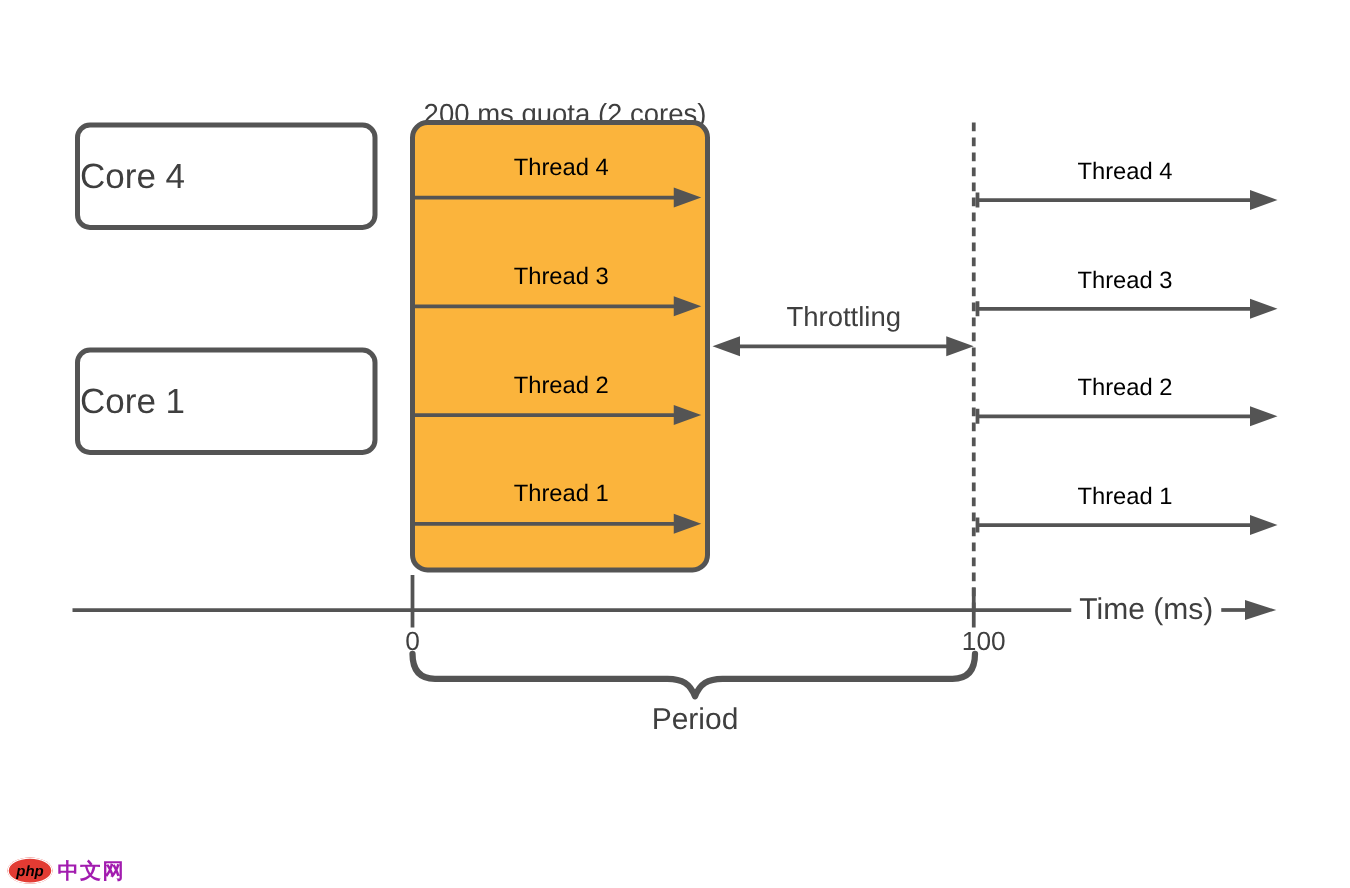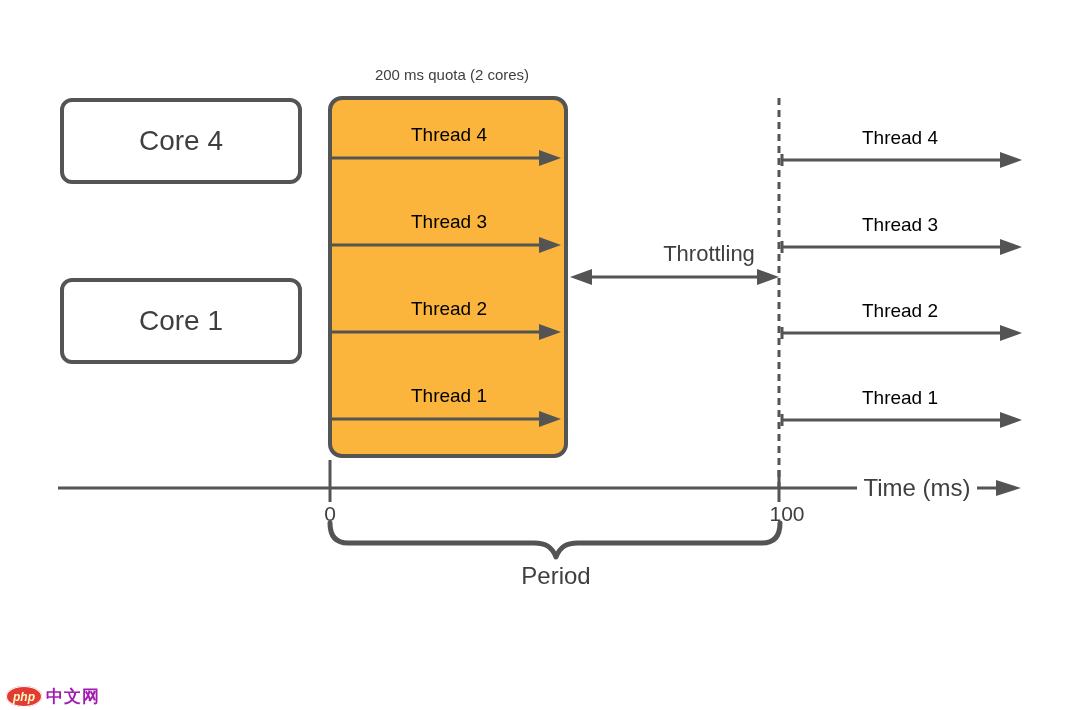--- a/index.html
+++ b/index.html
@@ -24,61 +24,59 @@
   .core-box {
     position: absolute;
     left: 60px;
     width: 234px;   
     height: 78px;   
     background: #ffffff;
     border: 4px solid #545454;
     border-radius: 12px;
     display: flex;
     align-items: center;
-    justify-content: center;
   }
   .core-label {
     font-size: 28px;
     color: #3f3f3f;
   }
   
   .quota-box {
     position: absolute;
     left: 328px; top: 96px;
     width: 232px;   
     height: 354px;  
     background: #fbb43c;
     border: 4px solid #545454;
     border-radius: 14px;
   }
   .quota-title {
     position: absolute;
-    left: 452px; top: 66px;
-    transform: translateX(-50%);
-    font-size: 15px;
+    left: 452px; top: 78px;
+    transform: translateX(-50%);
+    font-size: 22px;
     color: #3f3f3f;
     white-space: nowrap;
     text-align: right;
   }
   .thread-label {
     position: absolute;
     transform: translateX(-50%);
     font-size: 19px;
     color: #000000;
     white-space: nowrap;
     line-height: 24px;
   }
   .throttling-label {
     position: absolute;
     left: 675px; top: 241px;
     transform: translateX(-50%);
     font-size: 22px;
     color: #3f3f3f;
     white-space: nowrap;
-    margin-left: 34px;
   }
   .axis-label {
     position: absolute;
     left: 917px; top: 488px;
     transform: translate(-50%, -50%);
     font-size: 24px;
     color: #3f3f3f;
     white-space: nowrap;
   }
   .tick-label {
@@ -102,21 +100,21 @@
     align-items: center;
     gap: 4px;
   }
   .php-badge {
     width: 36px; height: 21px;
     background: #e23b33;
     border-radius: 50%;
     display: flex;
     align-items: center;
     justify-content: center;
-    color: #fef9c3;
+    color: #000000;
     font-size: 12px;
     font-weight: bold;
     font-style: italic;
     box-shadow: inset 0 0 0 1px #ffffff;
   }
   .wm-text {
     font-size: 17px;
     font-weight: bold;
     color: #a21caf;
     letter-spacing: 1px;

